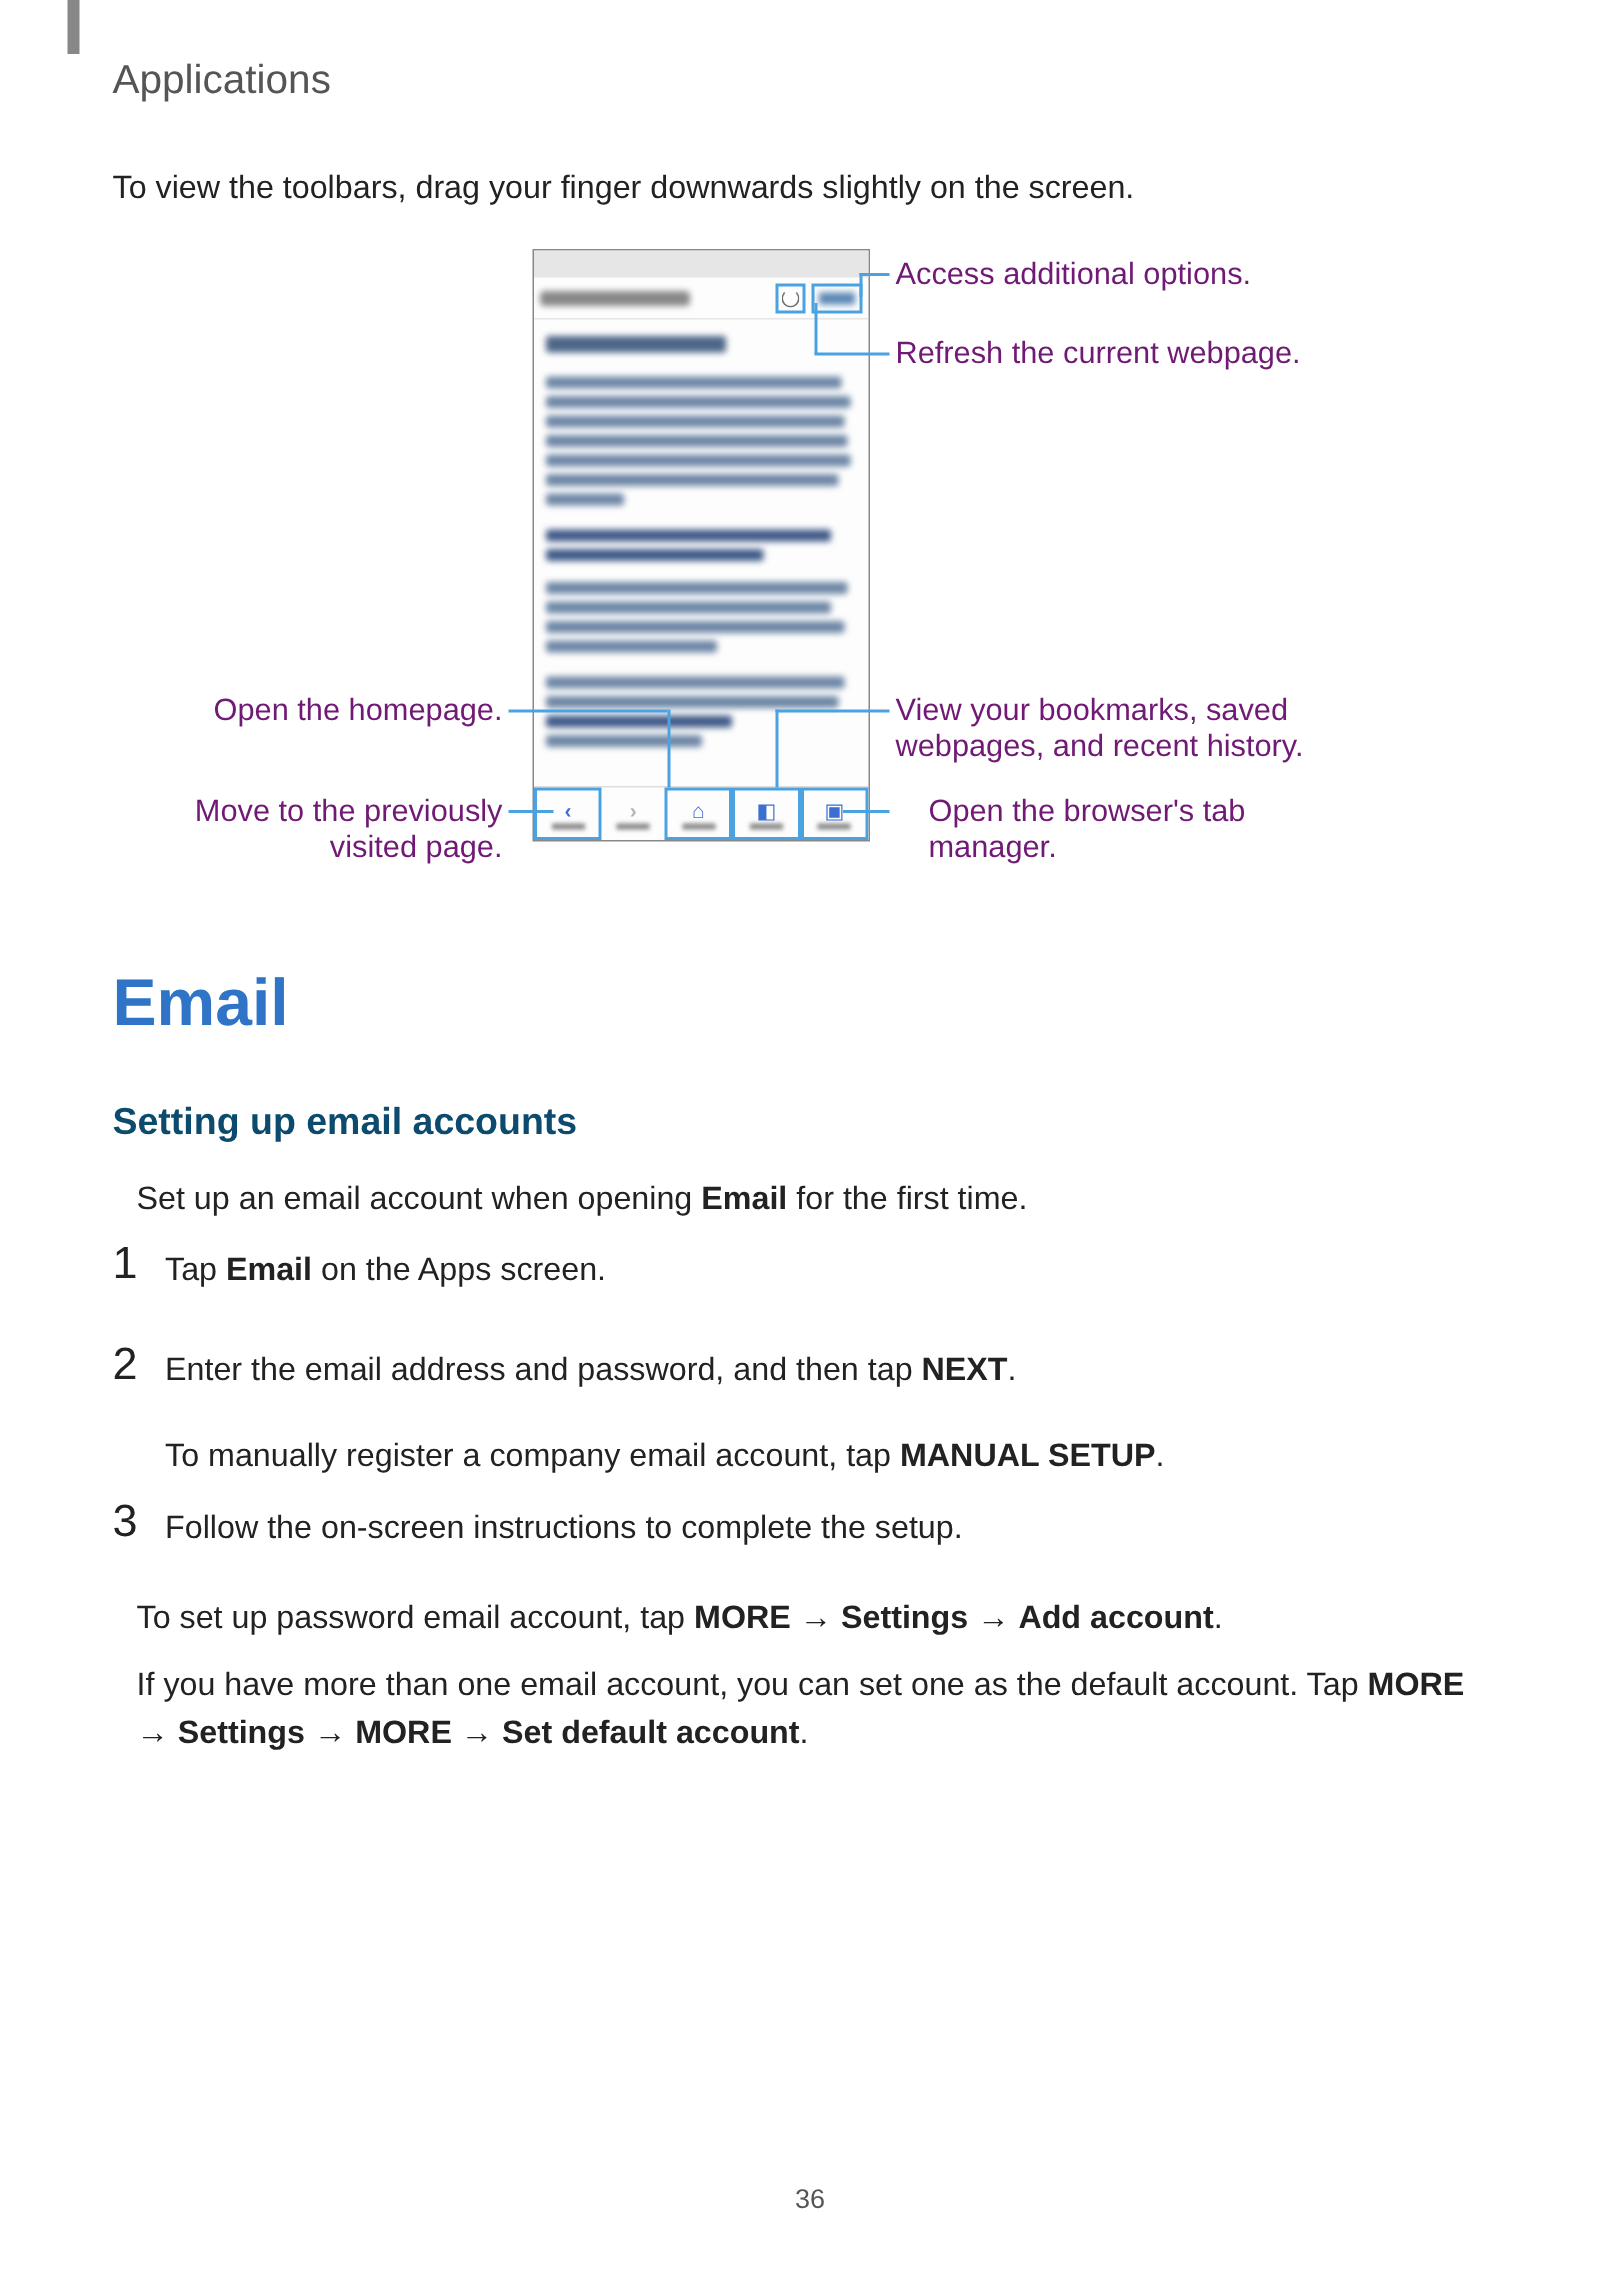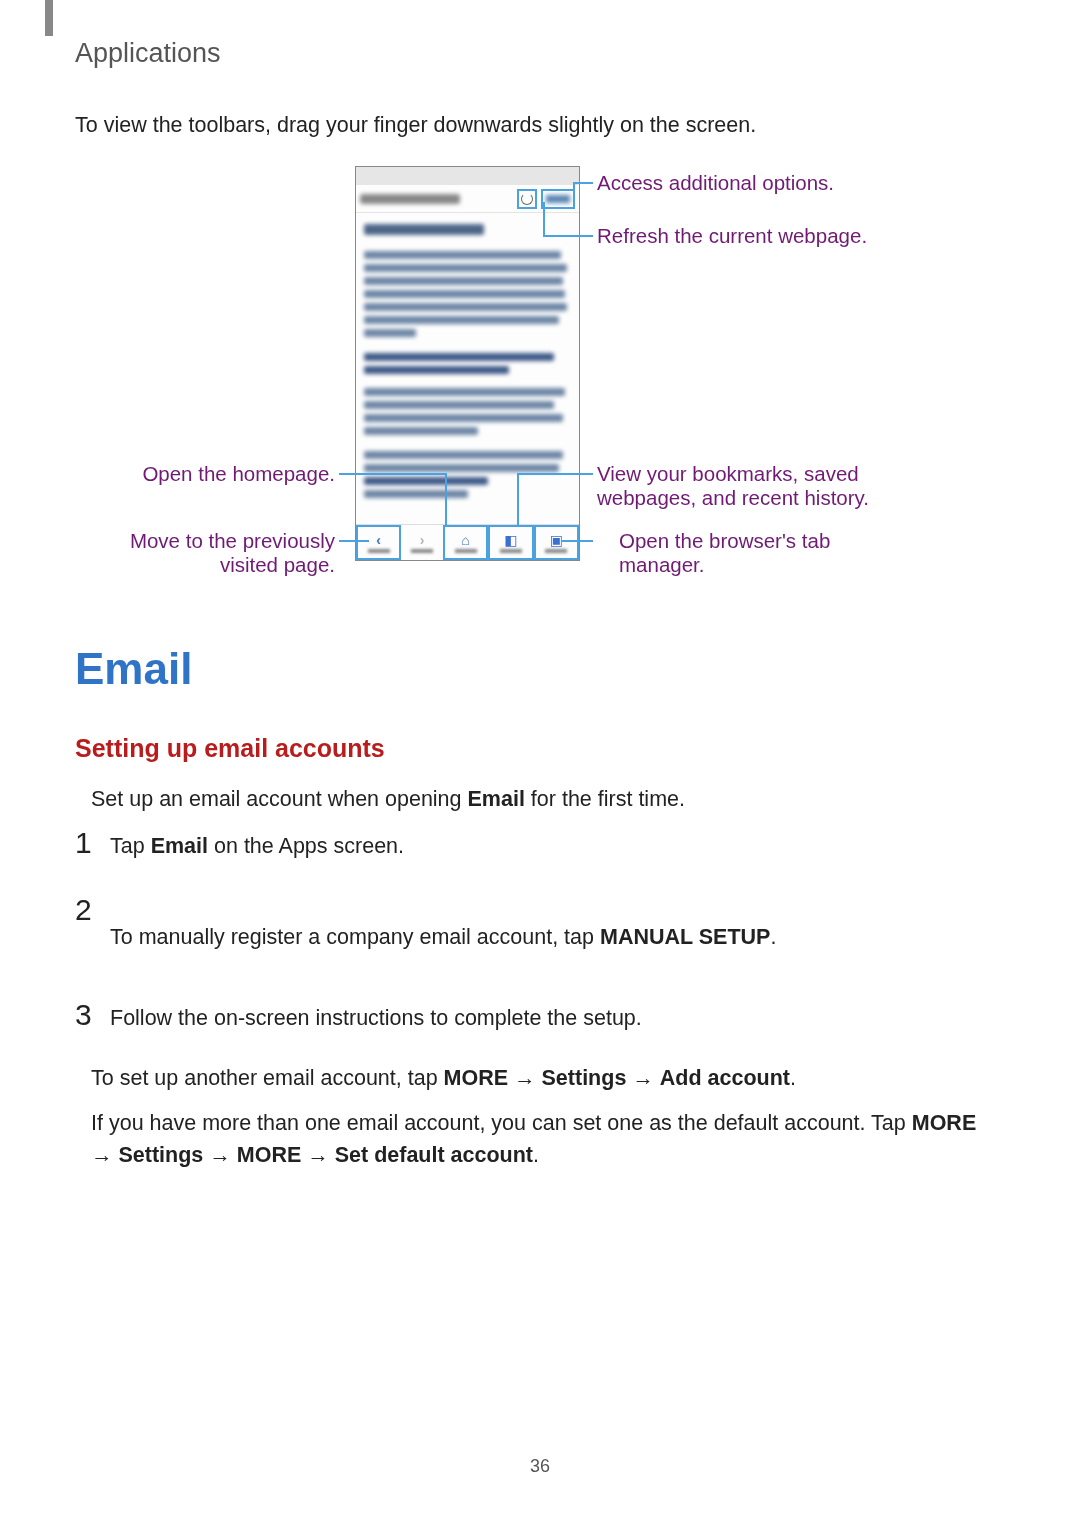--- a/index.html
+++ b/index.html
@@ -150,21 +150,21 @@
       font-size: 44px;
       font-weight: 700;
       color: #3074c8;
     }
     .h2 {
       position: absolute;
       left: 75px;
       top: 734px;
       font-size: 25px;
       font-weight: 700;
-      color: #b91c1c;
+      color: #0c4a6e;
     }
     .para {
       position: absolute;
       left: 91px;
       font-size: 21.5px;
       line-height: 1.5;
       width: 900px;
     }
     .step {
       position: absolute;
@@ -299,30 +299,31 @@
 <div class="step" style="top:826px;">
   <div class="step-num">1</div>
   <div class="step-body">
     <span>Tap </span><b>Email</b><span> on the Apps screen.</span>
   </div>
 </div>
 
 <div class="step" style="top:893px;">
   <div class="step-num">2</div>
   <div class="step-body">
+    <div><span>Enter the email address and password, and then tap </span><b>NEXT</b><span>.</span></div>
     <div style="margin-top:24px;"><span>To manually register a company email account, tap </span><b>MANUAL SETUP</b><span>.</span></div>
   </div>
 </div>
 
 <div class="step" style="top:998px;">
   <div class="step-num">3</div>
   <div class="step-body">Follow the on-screen instructions to complete the setup.</div>
 </div>
 
 <div class="para" style="top:1062px;">
-  <span>To set up another email account, tap </span><b>MORE</b><span> → </span><b>Settings</b><span> → </span><b>Add account</b><span>.</span>
+  <span>To set up password email account, tap </span><b>MORE</b><span> → </span><b>Settings</b><span> → </span><b>Add account</b><span>.</span>
 </div>
 
 <div class="para" style="top:1107px;">
   <span>If you have more than one email account, you can set one as the default account. Tap </span><b>MORE</b><span> → </span><b>Settings</b><span> → </span><b>MORE</b><span> → </span><b>Set default account</b><span>.</span>
 </div>
 
 <div class="page-number">36</div>
 
 </body></html>

